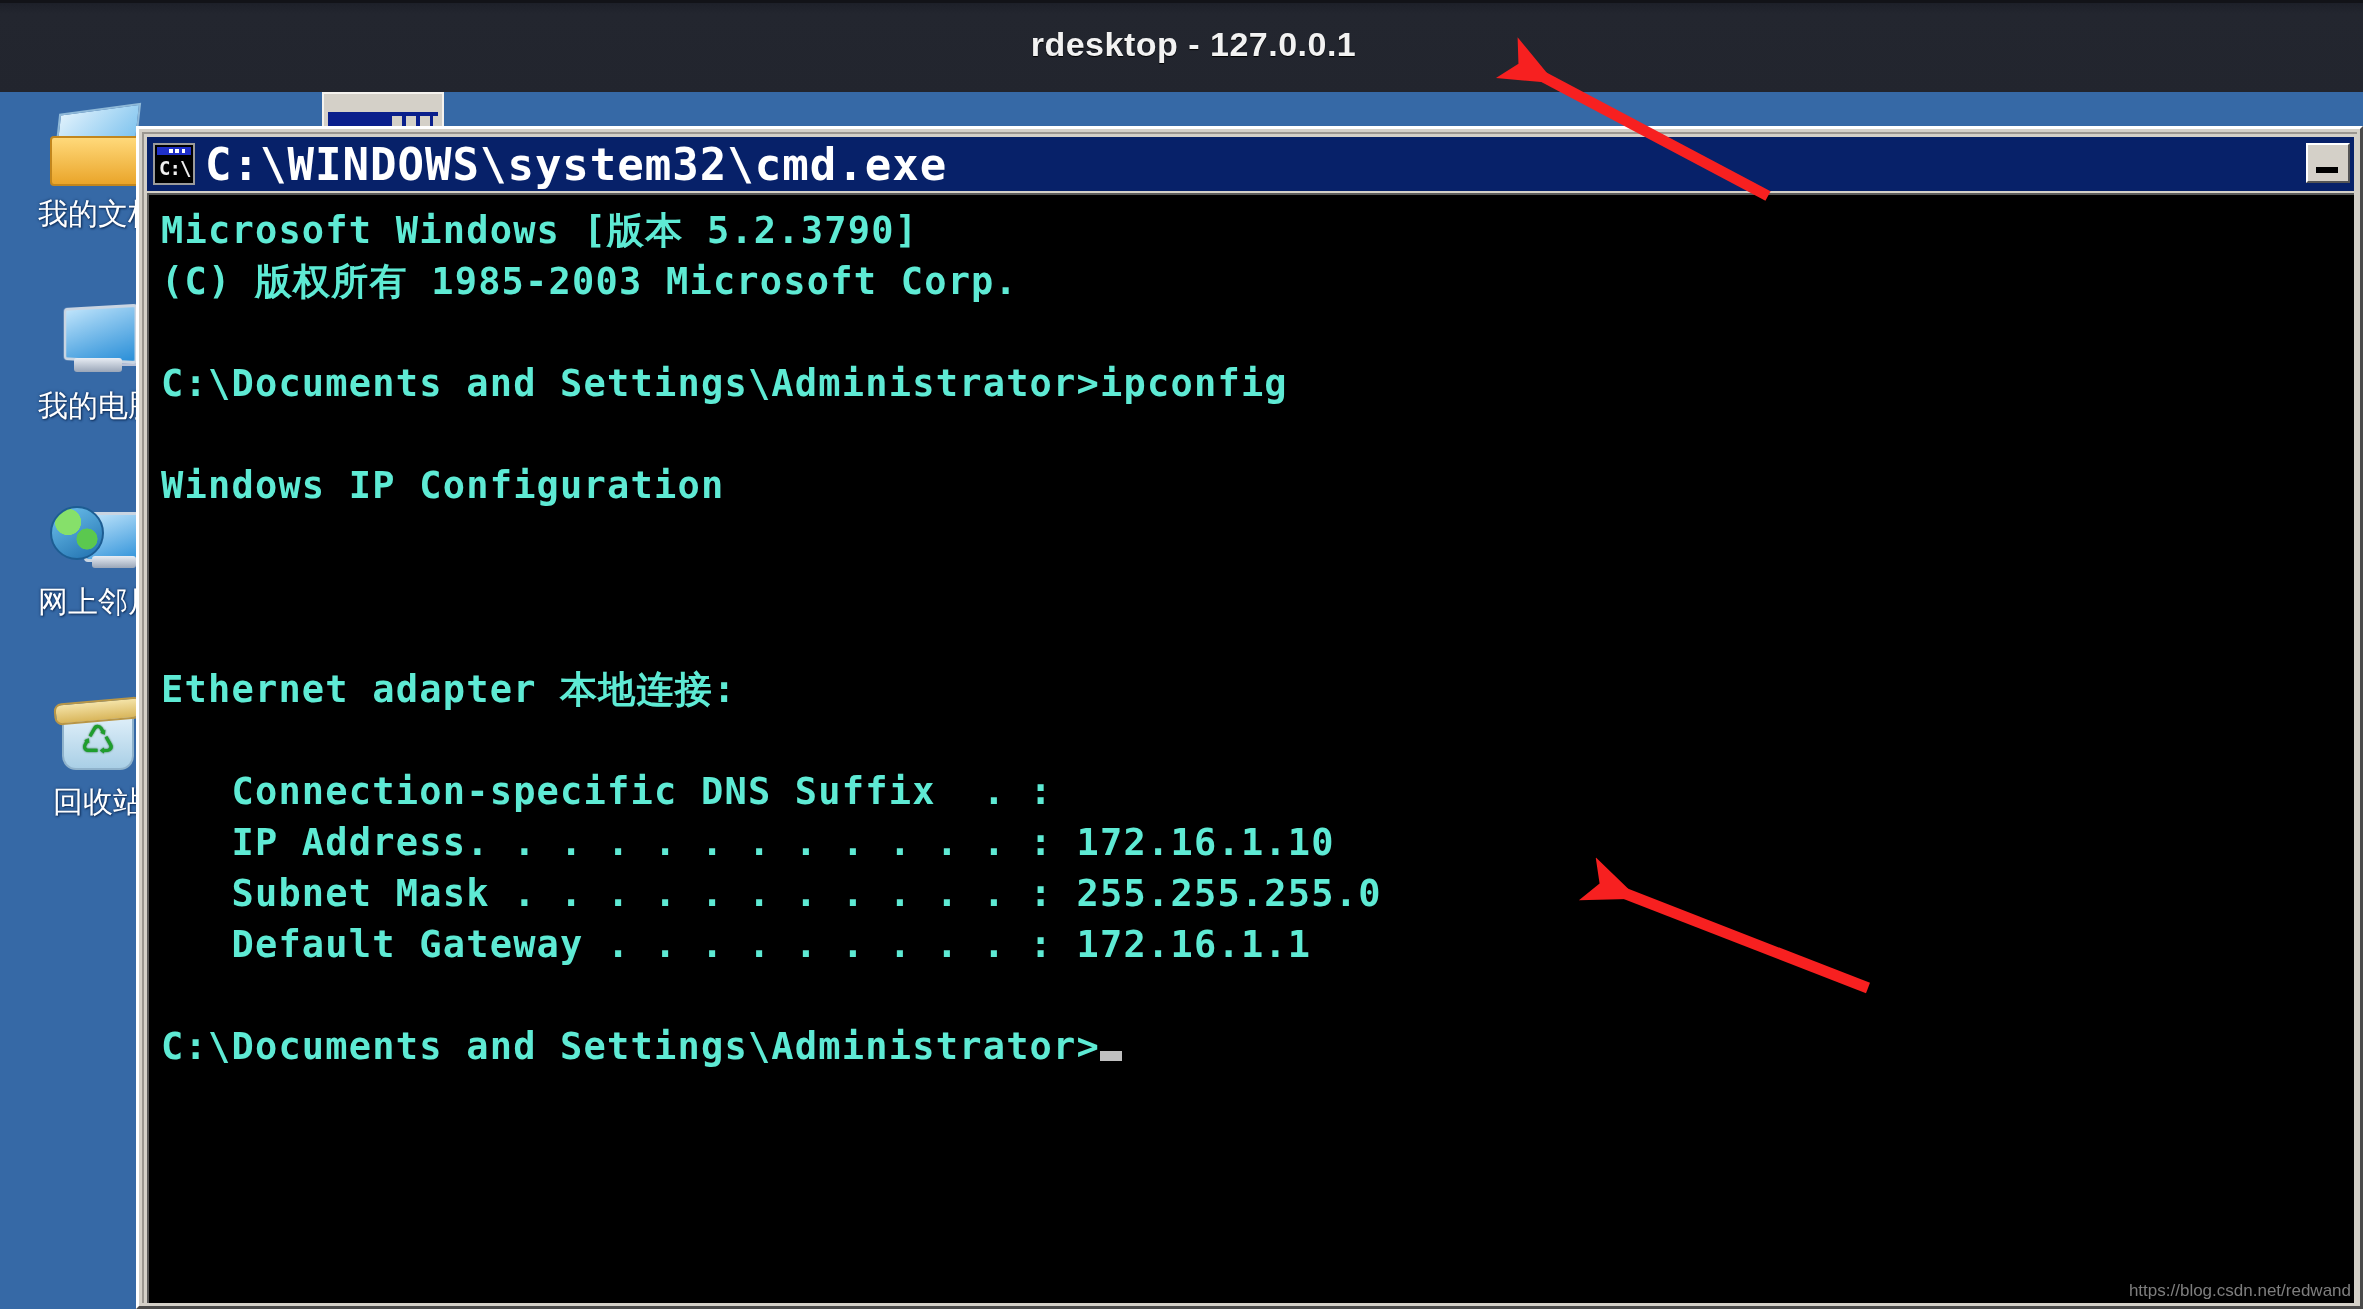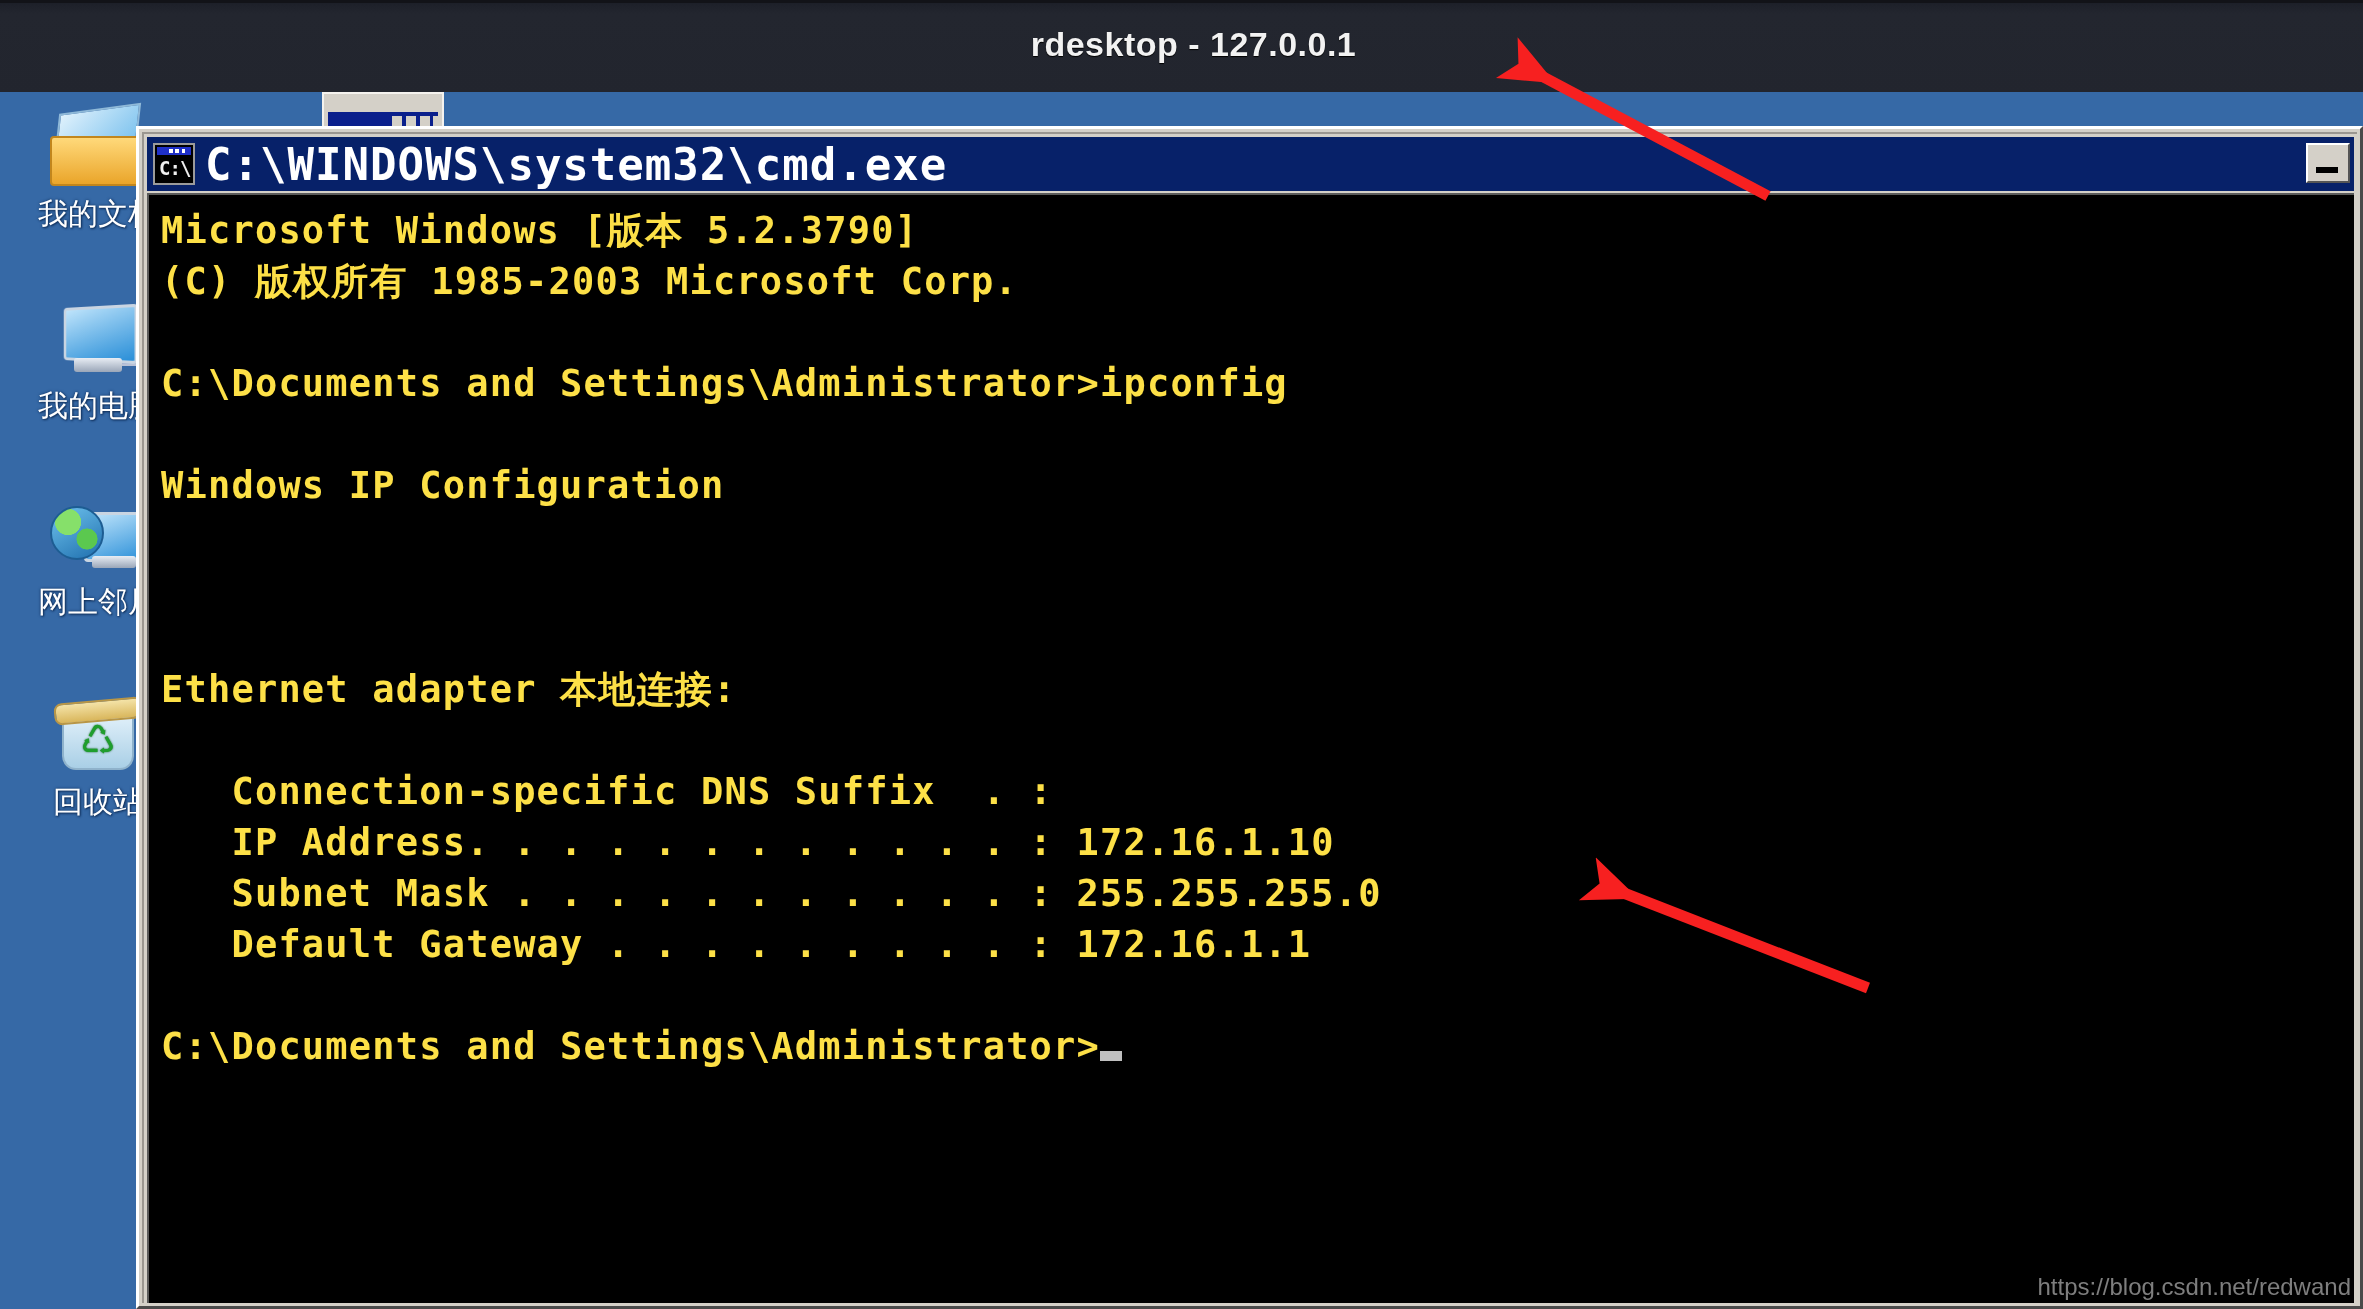--- a/index.html
+++ b/index.html
@@ -303,21 +303,21 @@
     background: #000000;
     border-top: 2px solid #5a5a5a;
     border-left: 2px solid #5a5a5a;
     box-sizing: border-box;
     overflow: hidden;
     padding: 10px 0 0 0;
   }
   #console-text {
     margin: 0;
     padding: 0 0 0 12px;
-    color: #fde047;
+    color: #5eead4;
     font-family: "DejaVu Sans Mono", monospace;
     font-size: 37px;
     line-height: 51px;
     font-weight: bold;
     white-space: pre;
     letter-spacing: 1.2px;
   }
   #console-text .cursor {
     display: inline-block;
     width: 22px;
@@ -334,21 +334,21 @@
     height: 1309px;
     pointer-events: none;
   }
 
   
   #watermark {
     position: absolute;
     right: 12px;
     bottom: 8px;
     color: #7e7e7e;
-    font-size: 24px;
+    font-size: 17px;
     font-family: "Liberation Sans", sans-serif;
   }
 </style>
 </head>
 <body>
 
 <div id="screen">
 
   <div id="rdesktop-chrome">
     <div id="rdesktop-title">rdesktop - 127.0.0.1</div>

